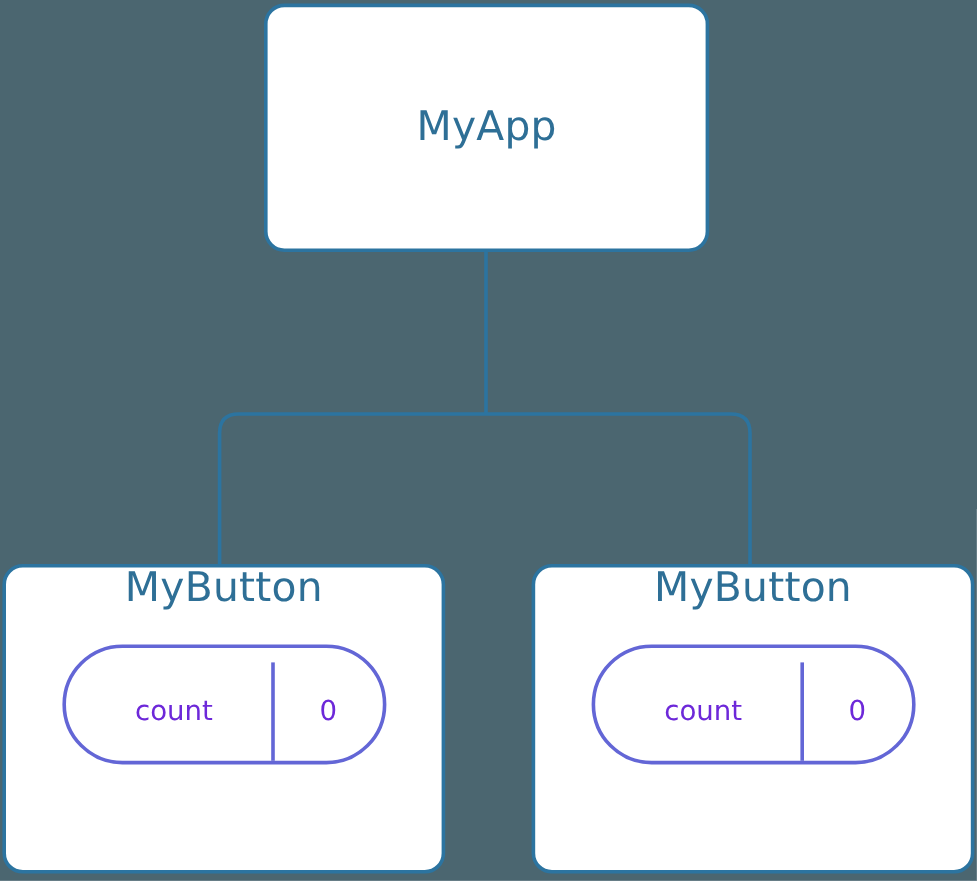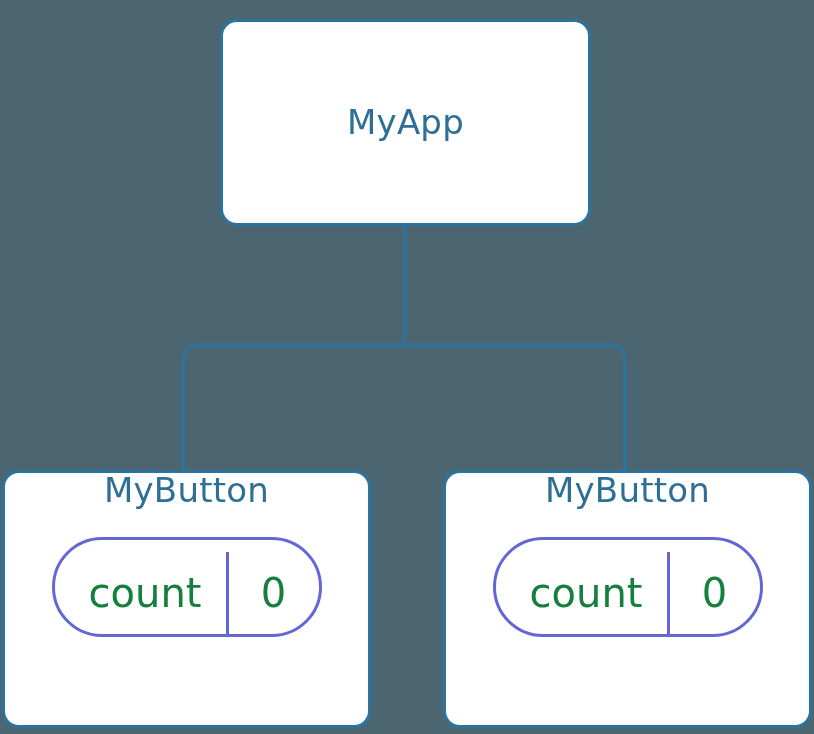--- a/index.html
+++ b/index.html
@@ -44,21 +44,21 @@
     color: #2e6f96;
     font-size: 34px;
     line-height: 1;
     letter-spacing: 0.2px;
     white-space: nowrap;
     font-weight: 400;
   }
 
   #node-myapp {
     left: 220px;
-    top: 19px;
+    top: 3px;
     width: 371px;
     height: 207px;
     justify-content: center;
     text-align: right;
   }
   #node-myapp .node-label { margin-top: -2px; }
 
   #node-mybutton-1 {
     left: 2px;
     top: 470px;
@@ -84,22 +84,22 @@
     border: 3px solid #6366d6;
     border-radius: 50px;
     box-sizing: border-box;
     background: transparent;
   }
   .state-key,
   .state-value {
     display: flex;
     align-items: center;
     justify-content: center;
-    color: #15803d;
-    font-size: 40px;
+    color: #6d28d9;
+    font-size: 23px;
     line-height: 1;
     white-space: nowrap;
     margin-top: 12px;
   }
   .state-key {
     width: 171px;
     padding-left: 10px;
     box-sizing: border-box;
   }
   .state-value {

